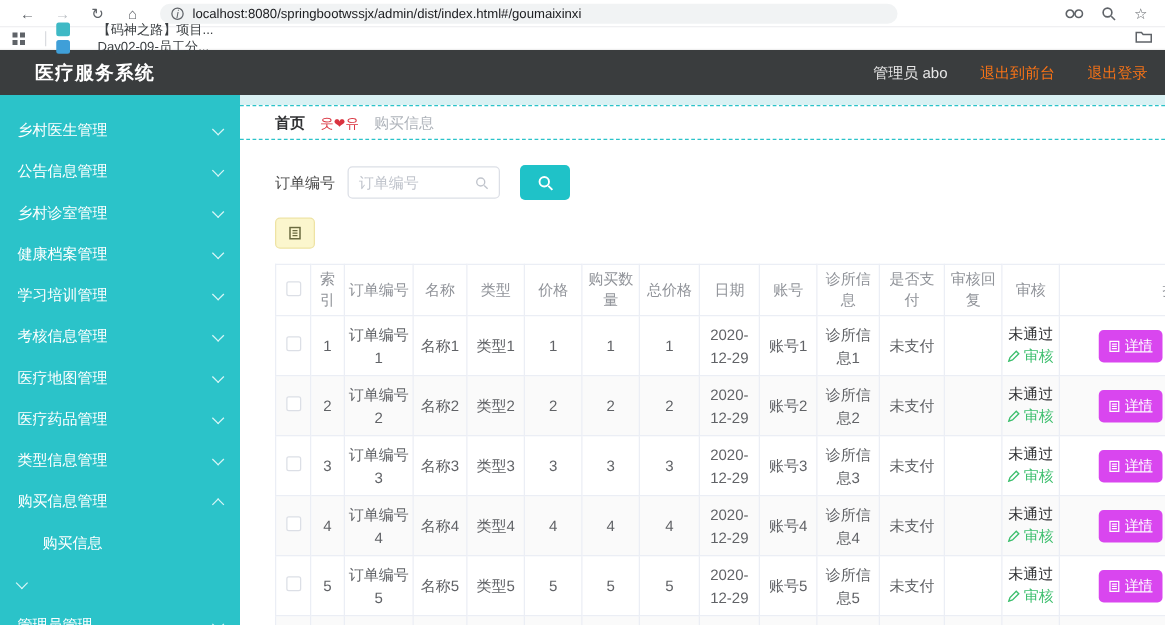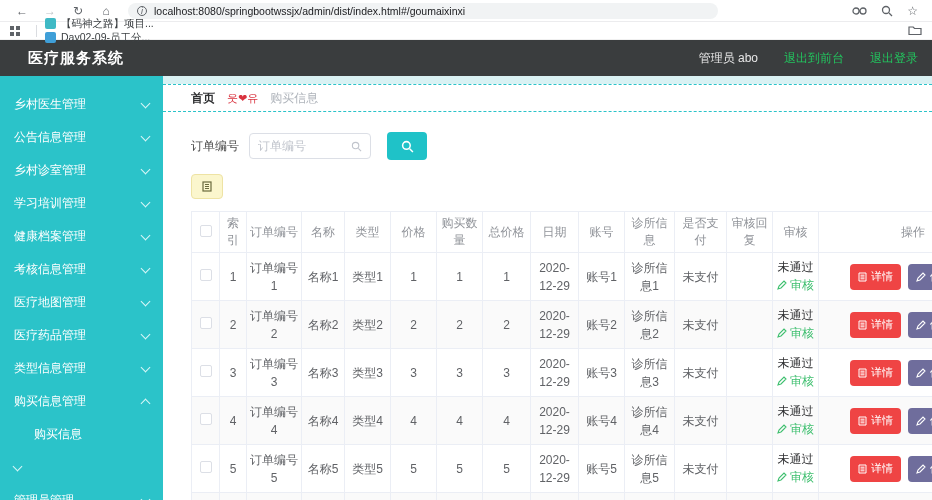--- a/index.html
+++ b/index.html
@@ -14,37 +14,37 @@
   .urlbar { flex:0 0 590px; height:16px; background:#f1f3f4; border-radius:9px; display:flex; align-items:center; padding:0 9px; margin-left:8px; }
   .urlbar .info { font-size:9px; color:#5f6368; margin-right:7px; border:1px solid #5f6368; border-radius:50%; width:10px; height:10px; line-height:9px; text-align:center; font-style:italic; }
   .urltext { font-size:10.5px; color:#202124; white-space:nowrap; overflow:hidden; }
   .tb-right { margin-left:auto; display:flex; align-items:center; gap:14px; padding-right:6px; }
   .tb-right svg { display:block; }
 
   .bookmarksbar { height:18px; background:#ffffff; display:flex; align-items:center; padding:0 10px; border-bottom:1px solid #f0f0f0; }
   .apps-grid { display:grid; grid-template-columns:4px 4px; grid-gap:2px; margin-right:8px; cursor:pointer; }
   .apps-grid i { width:4px; height:4px; background:#5f6368; display:block; }
   .bm-divider { width:1px; height:12px; background:#dadce0; margin:0 8px; }
-  .bookmark { display:flex; align-items:center; gap:5px; margin-right:16px; cursor:pointer; }
+  .bookmark { display:flex; align-items:center; gap:22px; margin-right:16px; cursor:pointer; }
   .bm-fav { width:11px; height:11px; border-radius:2px; }
   .bm-fav.c1 { background:#3fb9c5; }
   .bm-fav.c2 { background:#3f9fd8; }
   .bm-label { font-size:10.5px; color:#3c4043; white-space:nowrap; }
   .bm-folder { margin-left:auto; cursor:pointer; }
 
   
   .appheader { height:36px; background:#3a3d3e; display:flex; align-items:center; padding:0 14px 0 28px; }
   .app-title { color:#ffffff; font-size:15px; font-weight:bold; letter-spacing:1px; }
   .h-right { margin-left:auto; display:flex; align-items:center; gap:26px; }
   .h-user { color:#e8e8e8; font-size:12px; }
-  .h-link { color:#22c55e; font-size:12px; cursor:pointer; white-space:nowrap; }
+  .h-link { color:#f97316; font-size:12px; cursor:pointer; white-space:nowrap; }
 
   
   .bodyrow { display:flex; height:424px; }
-  .sidebar { width:163px; background:#2bc3c9; flex-shrink:0; padding-top:12px; overflow:hidden; }
+  .sidebar { width:192px; background:#2bc3c9; flex-shrink:0; padding-top:12px; overflow:hidden; }
   .side-item { height:33px; display:flex; align-items:center; padding:0 14px; color:#ffffff; font-size:12px; cursor:pointer; }
   .side-item .lbl { flex:1; }
   .chev { width:7px; height:7px; border-right:1.5px solid #d9f6f7; border-bottom:1.5px solid #d9f6f7; transform:rotate(45deg); margin-top:-3px; }
   .chev.up { transform:rotate(-135deg); margin-top:4px; }
   .side-sub { height:33px; display:flex; align-items:center; padding-left:34px; color:#ffffff; font-size:12px; cursor:pointer; }
 
   .main { flex:1; background:#ffffff; overflow:hidden; position:relative; }
   .topstrip { height:8px; background:#d9f1f3; }
   .breadcrumb { height:28px; background:#ffffff; border-top:1px dashed #2bc3c9; border-bottom:1px dashed #2bc3c9; display:flex; align-items:center; padding-left:28px; gap:12px; }
   .bc-home { font-size:12px; color:#303133; font-weight:bold; cursor:pointer; }
@@ -65,21 +65,21 @@
   table { border-collapse:collapse; table-layout:fixed; width:760px; }
   th, td { border:1px solid #ebeef5; font-size:12px; text-align:center; vertical-align:middle; padding:3px 2px; }
   th { color:#909399; font-weight:normal; height:26px; background:#fff; }
   td { color:#606266; height:48px; line-height:1.5; }
   tr.stripe td { background:#fafafa; }
   .cb { width:12px; height:12px; border:1px solid #dcdfe6; border-radius:2px; background:#fff; display:inline-block; cursor:pointer; }
   .st-line1 { color:#303133; }
   .review-link { color:#3dbf6e; cursor:pointer; white-space:nowrap; display:inline-flex; align-items:center; gap:3px; }
   .ops { display:flex; align-items:center; gap:7px; padding-left:29px; }
   .btn-op { height:26px; border:none; border-radius:4px; color:#fff; font-size:11px; display:inline-flex; align-items:center; gap:4px; padding:0 8px; cursor:pointer; font-family:inherit; white-space:nowrap; }
-  .btn-detail { background:#ef4444; }
+  .btn-detail { background:#d946ef;text-decoration:underline; }
   .btn-edit { background:#6f6d9c; }
   th.op-h { text-align:right; padding-right:26px; }
 </style>
 </head>
 <body>
 
 <div class="screen">
 
   <div class="toolbar">
     <span class="nav-ico">←</span>
@@ -151,25 +151,25 @@
         </div>
         <div class="side-item">
           <span class="lbl">公告信息管理</span>
           <span class="chev"></span>
         </div>
         <div class="side-item">
           <span class="lbl">乡村诊室管理</span>
           <span class="chev"></span>
         </div>
         <div class="side-item">
+          <span class="lbl">健康档案管理</span>
+          <span class="chev"></span>
+        </div>
+        <div class="side-item">
           <span class="lbl">学习培训管理</span>
-          <span class="chev"></span>
-        </div>
-        <div class="side-item">
-          <span class="lbl">健康档案管理</span>
           <span class="chev"></span>
         </div>
         <div class="side-item">
           <span class="lbl">考核信息管理</span>
           <span class="chev"></span>
         </div>
         <div class="side-item">
           <span class="lbl">医疗地图管理</span>
           <span class="chev"></span>
         </div>

